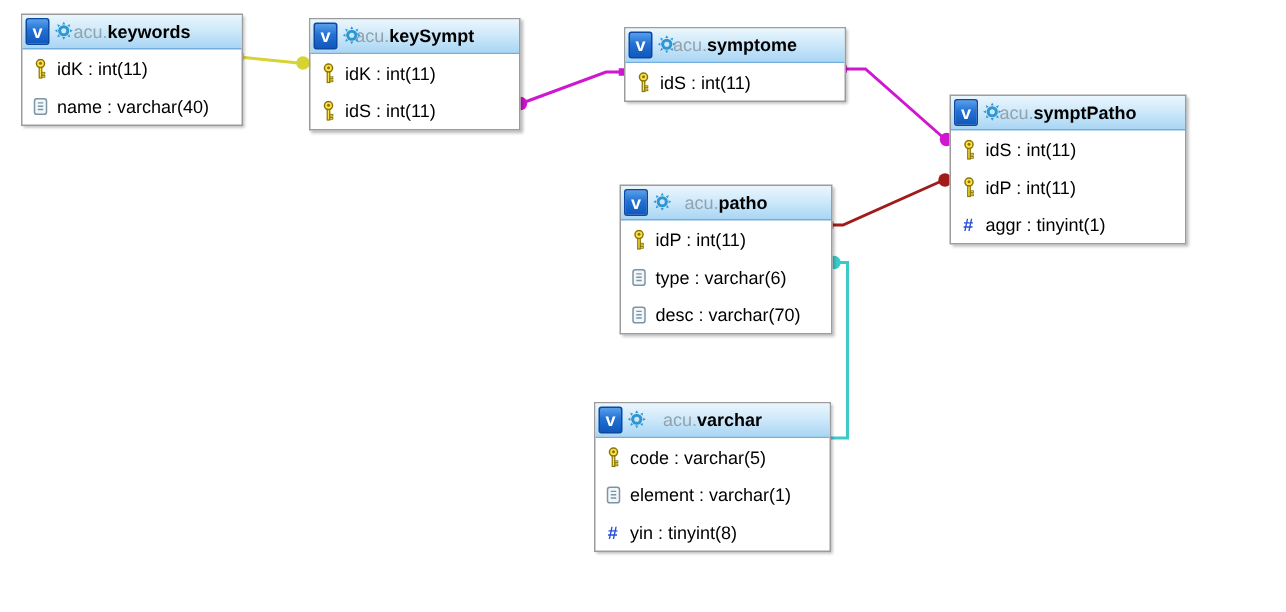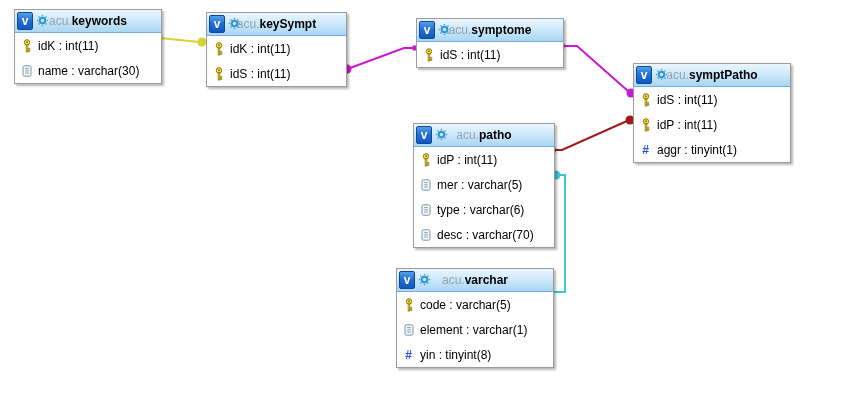--- a/index.html
+++ b/index.html
@@ -83,21 +83,21 @@
           </span>
           <span class="rlbl">idK : int(11)</span>
         </div>
         <div class="row">
           <span class="ric">
             <svg width="10" height="12" viewBox="0 0 10 12">
               <rect x="1" y="0.8" width="8" height="10.4" rx="1.6" fill="#f2f7fa" stroke="#7d93a6"></rect>
               <path d="M3.2 3.6h3.6M3.2 5.8h3.6M3.2 8h3.6" stroke="#7d93a6" stroke-width="0.9" fill="none"></path>
             </svg>
           </span>
-          <span class="rlbl">name : varchar(30)</span>
+          <span class="rlbl">name : varchar(40)</span>
         </div>
       </div>
   </div>
     <div class="dbtable" style="left: 206px; top: 12px; width: 139px;">
     <div class="hdr">
       <span class="badge">v</span>
       <span class="gear">
           <svg width="13" height="13" viewBox="0 0 16 16">
             <g fill="#2f96d4">
               <path d="M8 0.6l1.3 2.2h-2.6zM8 15.4l1.3-2.2h-2.6zM0.6 8l2.2-1.3v2.6zM15.4 8l-2.2-1.3v2.6zM2.7 2.7l2.4.7-1.7 1.7zM13.3 13.3l-2.4-.7 1.7-1.7zM13.3 2.7l-.7 2.4-1.7-1.7zM2.7 13.3l.7-2.4 1.7 1.7z"></path>
@@ -238,76 +238,67 @@
           </span>
           <span class="rlbl">idP : int(11)</span>
         </div>
         <div class="row">
           <span class="ric">
             <svg width="10" height="12" viewBox="0 0 10 12">
               <rect x="1" y="0.8" width="8" height="10.4" rx="1.6" fill="#f2f7fa" stroke="#7d93a6"></rect>
               <path d="M3.2 3.6h3.6M3.2 5.8h3.6M3.2 8h3.6" stroke="#7d93a6" stroke-width="0.9" fill="none"></path>
             </svg>
           </span>
-          <span class="rlbl">mer : varchar(5)</span>
+          <span class="rlbl">type : varchar(6)</span>
         </div>
         <div class="row">
           <span class="ric">
             <svg width="10" height="12" viewBox="0 0 10 12">
               <rect x="1" y="0.8" width="8" height="10.4" rx="1.6" fill="#f2f7fa" stroke="#7d93a6"></rect>
               <path d="M3.2 3.6h3.6M3.2 5.8h3.6M3.2 8h3.6" stroke="#7d93a6" stroke-width="0.9" fill="none"></path>
             </svg>
           </span>
-          <span class="rlbl">type : varchar(6)</span>
+          <span class="rlbl">desc : varchar(70)</span>
+        </div>
+      </div>
+  </div>
+    <div class="dbtable" style="left: 396px; top: 268px; width: 156px;">
+    <div class="hdr">
+      <span class="badge">v</span>
+      <span class="gear">
+          <svg width="13" height="13" viewBox="0 0 16 16">
+            <g fill="#2f96d4">
+              <path d="M8 0.6l1.3 2.2h-2.6zM8 15.4l1.3-2.2h-2.6zM0.6 8l2.2-1.3v2.6zM15.4 8l-2.2-1.3v2.6zM2.7 2.7l2.4.7-1.7 1.7zM13.3 13.3l-2.4-.7 1.7-1.7zM13.3 2.7l-.7 2.4-1.7-1.7zM2.7 13.3l.7-2.4 1.7 1.7z"></path>
+              <circle cx="8" cy="8" r="4.6"></circle>
+            </g>
+            <circle cx="8" cy="8" r="2.1" fill="#cde8f9"></circle>
+          </svg>
+        </span>
+      <span class="title"><span class="pfx">acu.</span><span class="nm">varchar</span></span>
+    </div>
+    <div class="rows">
+        <div class="row">
+          <span class="ric">
+            <svg width="10" height="14" viewBox="0 0 10 14">
+              <circle cx="5" cy="3.4" r="2.7" fill="#ffe14d" stroke="#8a7500"></circle>
+              <circle cx="5" cy="3.2" r="1" fill="#8a7500"></circle>
+              <rect x="4.15" y="6" width="1.7" height="7" fill="#ffe14d" stroke="#8a7500" stroke-width="0.8"></rect>
+              <rect x="5.9" y="9.2" width="2" height="1.2" fill="#ffe14d" stroke="#8a7500" stroke-width="0.6"></rect>
+              <rect x="5.9" y="11.3" width="2" height="1.2" fill="#ffe14d" stroke="#8a7500" stroke-width="0.6"></rect>
+            </svg>
+          </span>
+          <span class="rlbl">code : varchar(5)</span>
         </div>
         <div class="row">
           <span class="ric">
             <svg width="10" height="12" viewBox="0 0 10 12">
               <rect x="1" y="0.8" width="8" height="10.4" rx="1.6" fill="#f2f7fa" stroke="#7d93a6"></rect>
               <path d="M3.2 3.6h3.6M3.2 5.8h3.6M3.2 8h3.6" stroke="#7d93a6" stroke-width="0.9" fill="none"></path>
             </svg>
           </span>
-          <span class="rlbl">desc : varchar(70)</span>
-        </div>
-      </div>
-  </div>
-    <div class="dbtable" style="left: 396px; top: 268px; width: 156px;">
-    <div class="hdr">
-      <span class="badge">v</span>
-      <span class="gear">
-          <svg width="13" height="13" viewBox="0 0 16 16">
-            <g fill="#2f96d4">
-              <path d="M8 0.6l1.3 2.2h-2.6zM8 15.4l1.3-2.2h-2.6zM0.6 8l2.2-1.3v2.6zM15.4 8l-2.2-1.3v2.6zM2.7 2.7l2.4.7-1.7 1.7zM13.3 13.3l-2.4-.7 1.7-1.7zM13.3 2.7l-.7 2.4-1.7-1.7zM2.7 13.3l.7-2.4 1.7 1.7z"></path>
-              <circle cx="8" cy="8" r="4.6"></circle>
-            </g>
-            <circle cx="8" cy="8" r="2.1" fill="#cde8f9"></circle>
-          </svg>
-        </span>
-      <span class="title"><span class="pfx">acu.</span><span class="nm">varchar</span></span>
-    </div>
-    <div class="rows">
-        <div class="row">
-          <span class="ric">
-            <svg width="10" height="14" viewBox="0 0 10 14">
-              <circle cx="5" cy="3.4" r="2.7" fill="#ffe14d" stroke="#8a7500"></circle>
-              <circle cx="5" cy="3.2" r="1" fill="#8a7500"></circle>
-              <rect x="4.15" y="6" width="1.7" height="7" fill="#ffe14d" stroke="#8a7500" stroke-width="0.8"></rect>
-              <rect x="5.9" y="9.2" width="2" height="1.2" fill="#ffe14d" stroke="#8a7500" stroke-width="0.6"></rect>
-              <rect x="5.9" y="11.3" width="2" height="1.2" fill="#ffe14d" stroke="#8a7500" stroke-width="0.6"></rect>
-            </svg>
-          </span>
-          <span class="rlbl">code : varchar(5)</span>
-        </div>
-        <div class="row">
-          <span class="ric">
-            <svg width="10" height="12" viewBox="0 0 10 12">
-              <rect x="1" y="0.8" width="8" height="10.4" rx="1.6" fill="#f2f7fa" stroke="#7d93a6"></rect>
-              <path d="M3.2 3.6h3.6M3.2 5.8h3.6M3.2 8h3.6" stroke="#7d93a6" stroke-width="0.9" fill="none"></path>
-            </svg>
-          </span>
           <span class="rlbl">element : varchar(1)</span>
         </div>
         <div class="row">
           <span class="ric">
             <span class="hashglyph">#</span>
           </span>
           <span class="rlbl">yin : tinyint(8)</span>
         </div>
       </div>
   </div>

